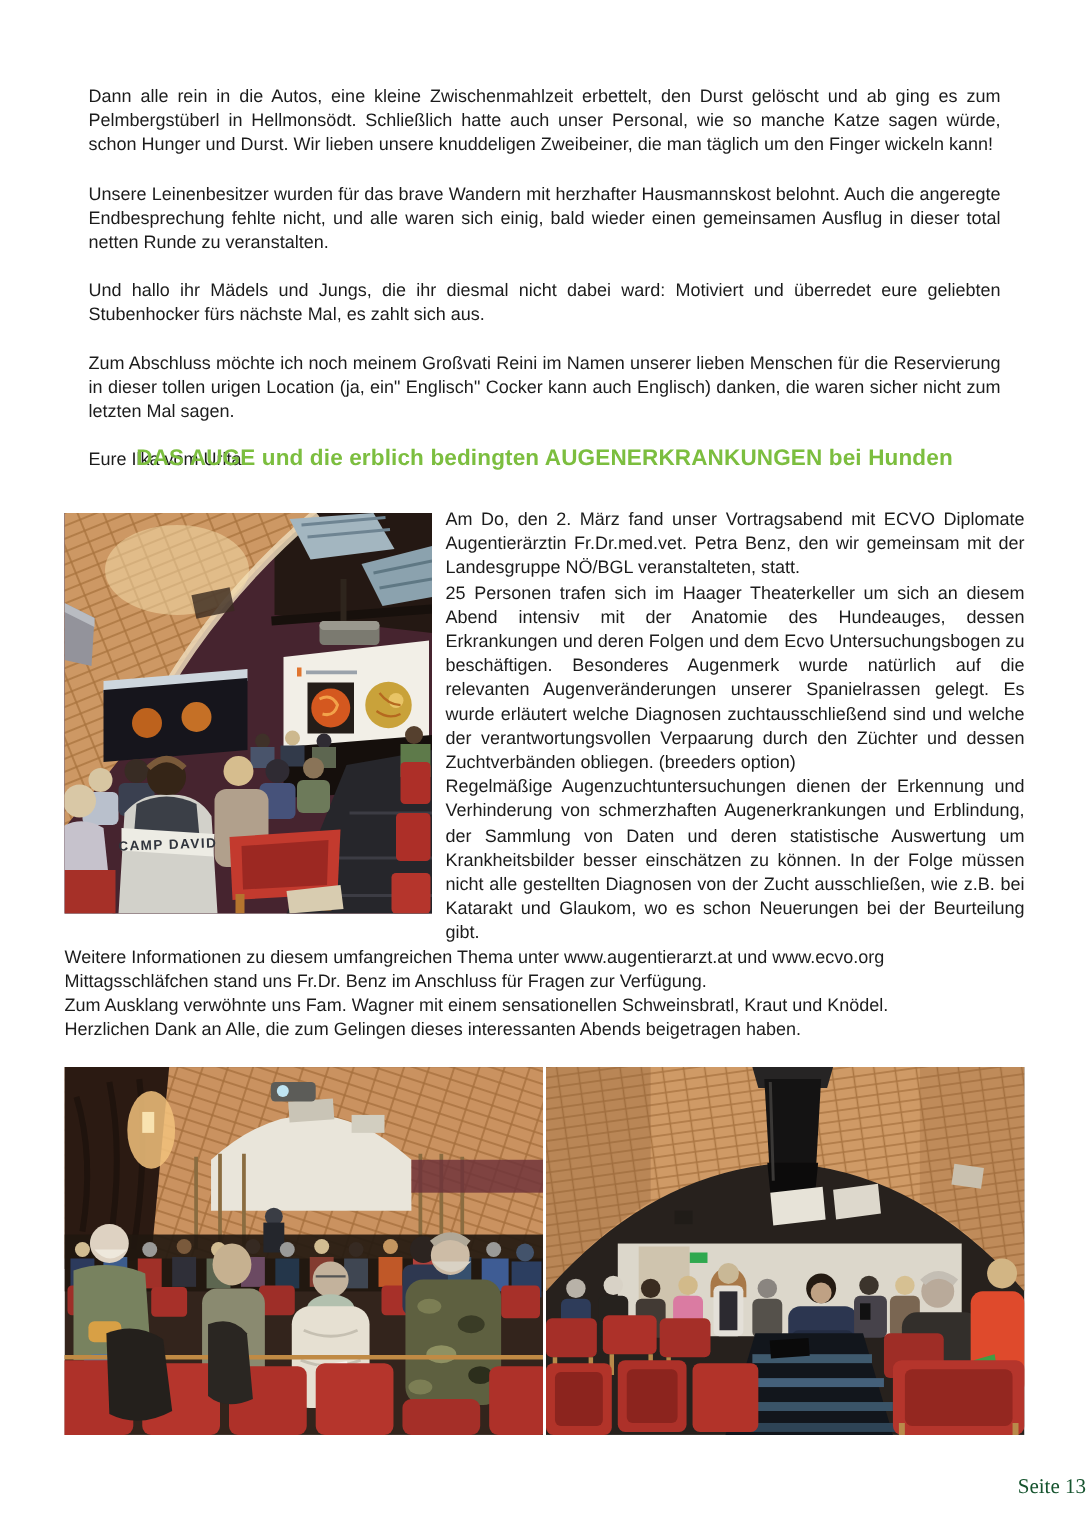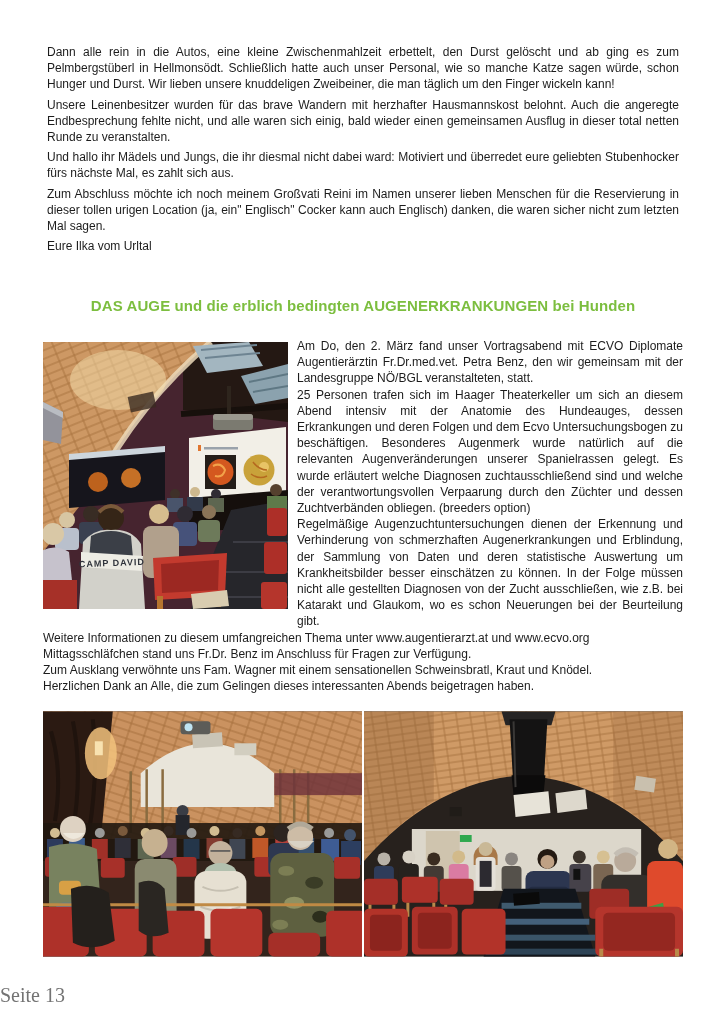--- a/index.html
+++ b/index.html
@@ -5,43 +5,43 @@
   html,body{margin:0;padding:0;background:#9a9a9a;}
   .page{
     width:724px;height:1023px;background:#ffffff;position:relative;
     margin:0 auto;font-family:"Liberation Sans","DejaVu Sans",sans-serif;
     color:#1c1c1c;overflow:hidden;
   }
   .top-text{
     position:absolute;left:43px;top:40px;width:640px;
     font-size:12px;line-height:16.2px;text-align:justify;
   }
-  .top-text p{margin:4px;}
+  .top-text p{margin:16px;}
   .heading{
     position:absolute;left:43px;top:297px;width:640px;margin:0;
     text-align:center;font-size:15px;font-weight:bold;color:#7cbe3f;
     letter-spacing:.1px;
   }
   .wrap-section{
     position:absolute;left:43px;top:338px;width:640px;
     font-size:12px;line-height:16.2px;text-align:justify;
   }
   .wrap-section p{margin:0;}
   .photo-lecture{
     float:left;width:245px;height:267px;margin:4px 9px 5px 0;display:block;
     background:#46242f;
   }
   .photo-row{
     position:absolute;left:43px;top:711px;width:640px;height:246px;
     display:flex;gap:2px;
   }
   .photo-row svg{display:block;}
   .footer{
-    position:absolute;left:0;top:984px;width:724px;text-align:left;
-    font-family:"Liberation Serif","DejaVu Serif",serif;font-size:20px;color:#737373;
+    position:absolute;left:0;top:984px;width:724px;text-align:right;
+    font-family:"Liberation Serif","DejaVu Serif",serif;font-size:14px;color:#14532d;
   }
 </style>
 </head>
 <body>
 
 <div class="page">
 
   <div class="top-text">
     <p>Dann alle rein in die Autos, eine kleine Zwischenmahlzeit erbettelt, den Durst gelöscht und ab ging es zum Pelmbergstüberl in Hellmonsödt. Schließlich hatte auch unser Personal, wie so manche Katze sagen würde, schon Hunger und Durst. Wir lieben unsere knuddeligen Zweibeiner, die man täglich um den Finger wickeln kann!</p>
     <p>Unsere Leinenbesitzer wurden für das brave Wandern mit herzhafter Hausmannskost belohnt. Auch die angeregte Endbesprechung fehlte nicht, und alle waren sich einig, bald wieder einen gemeinsamen Ausflug in dieser total netten Runde zu veranstalten.</p>

